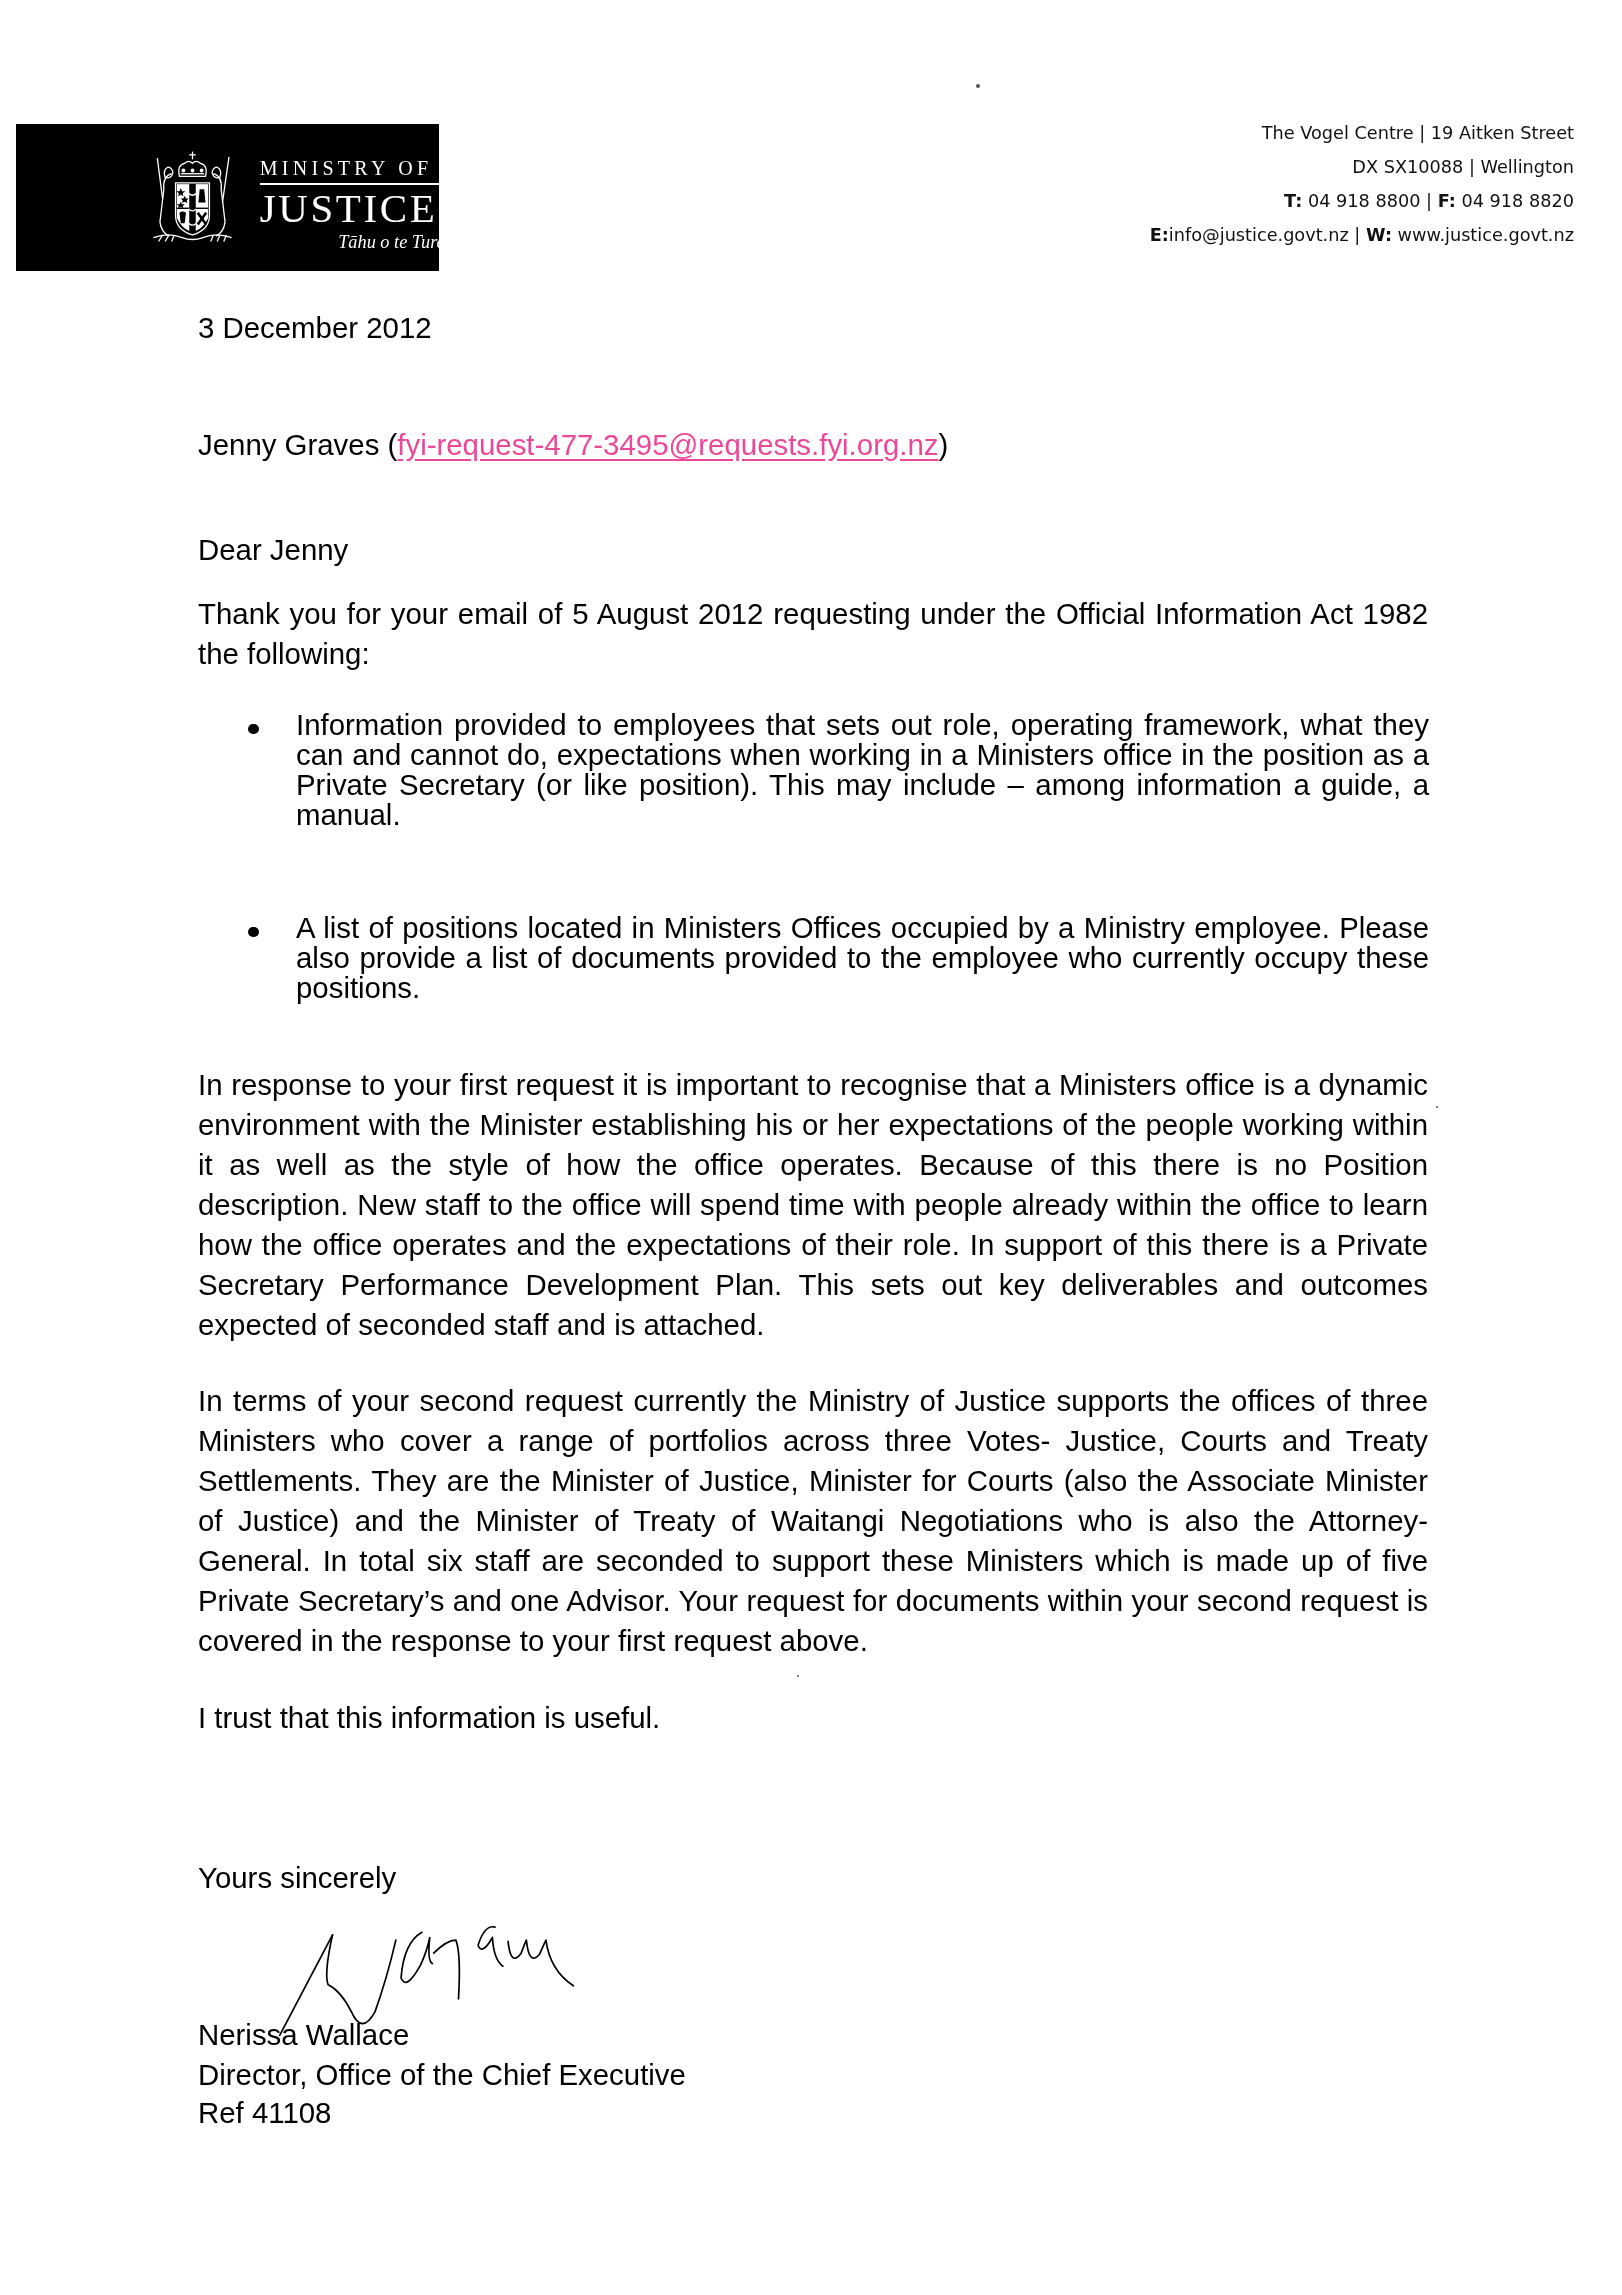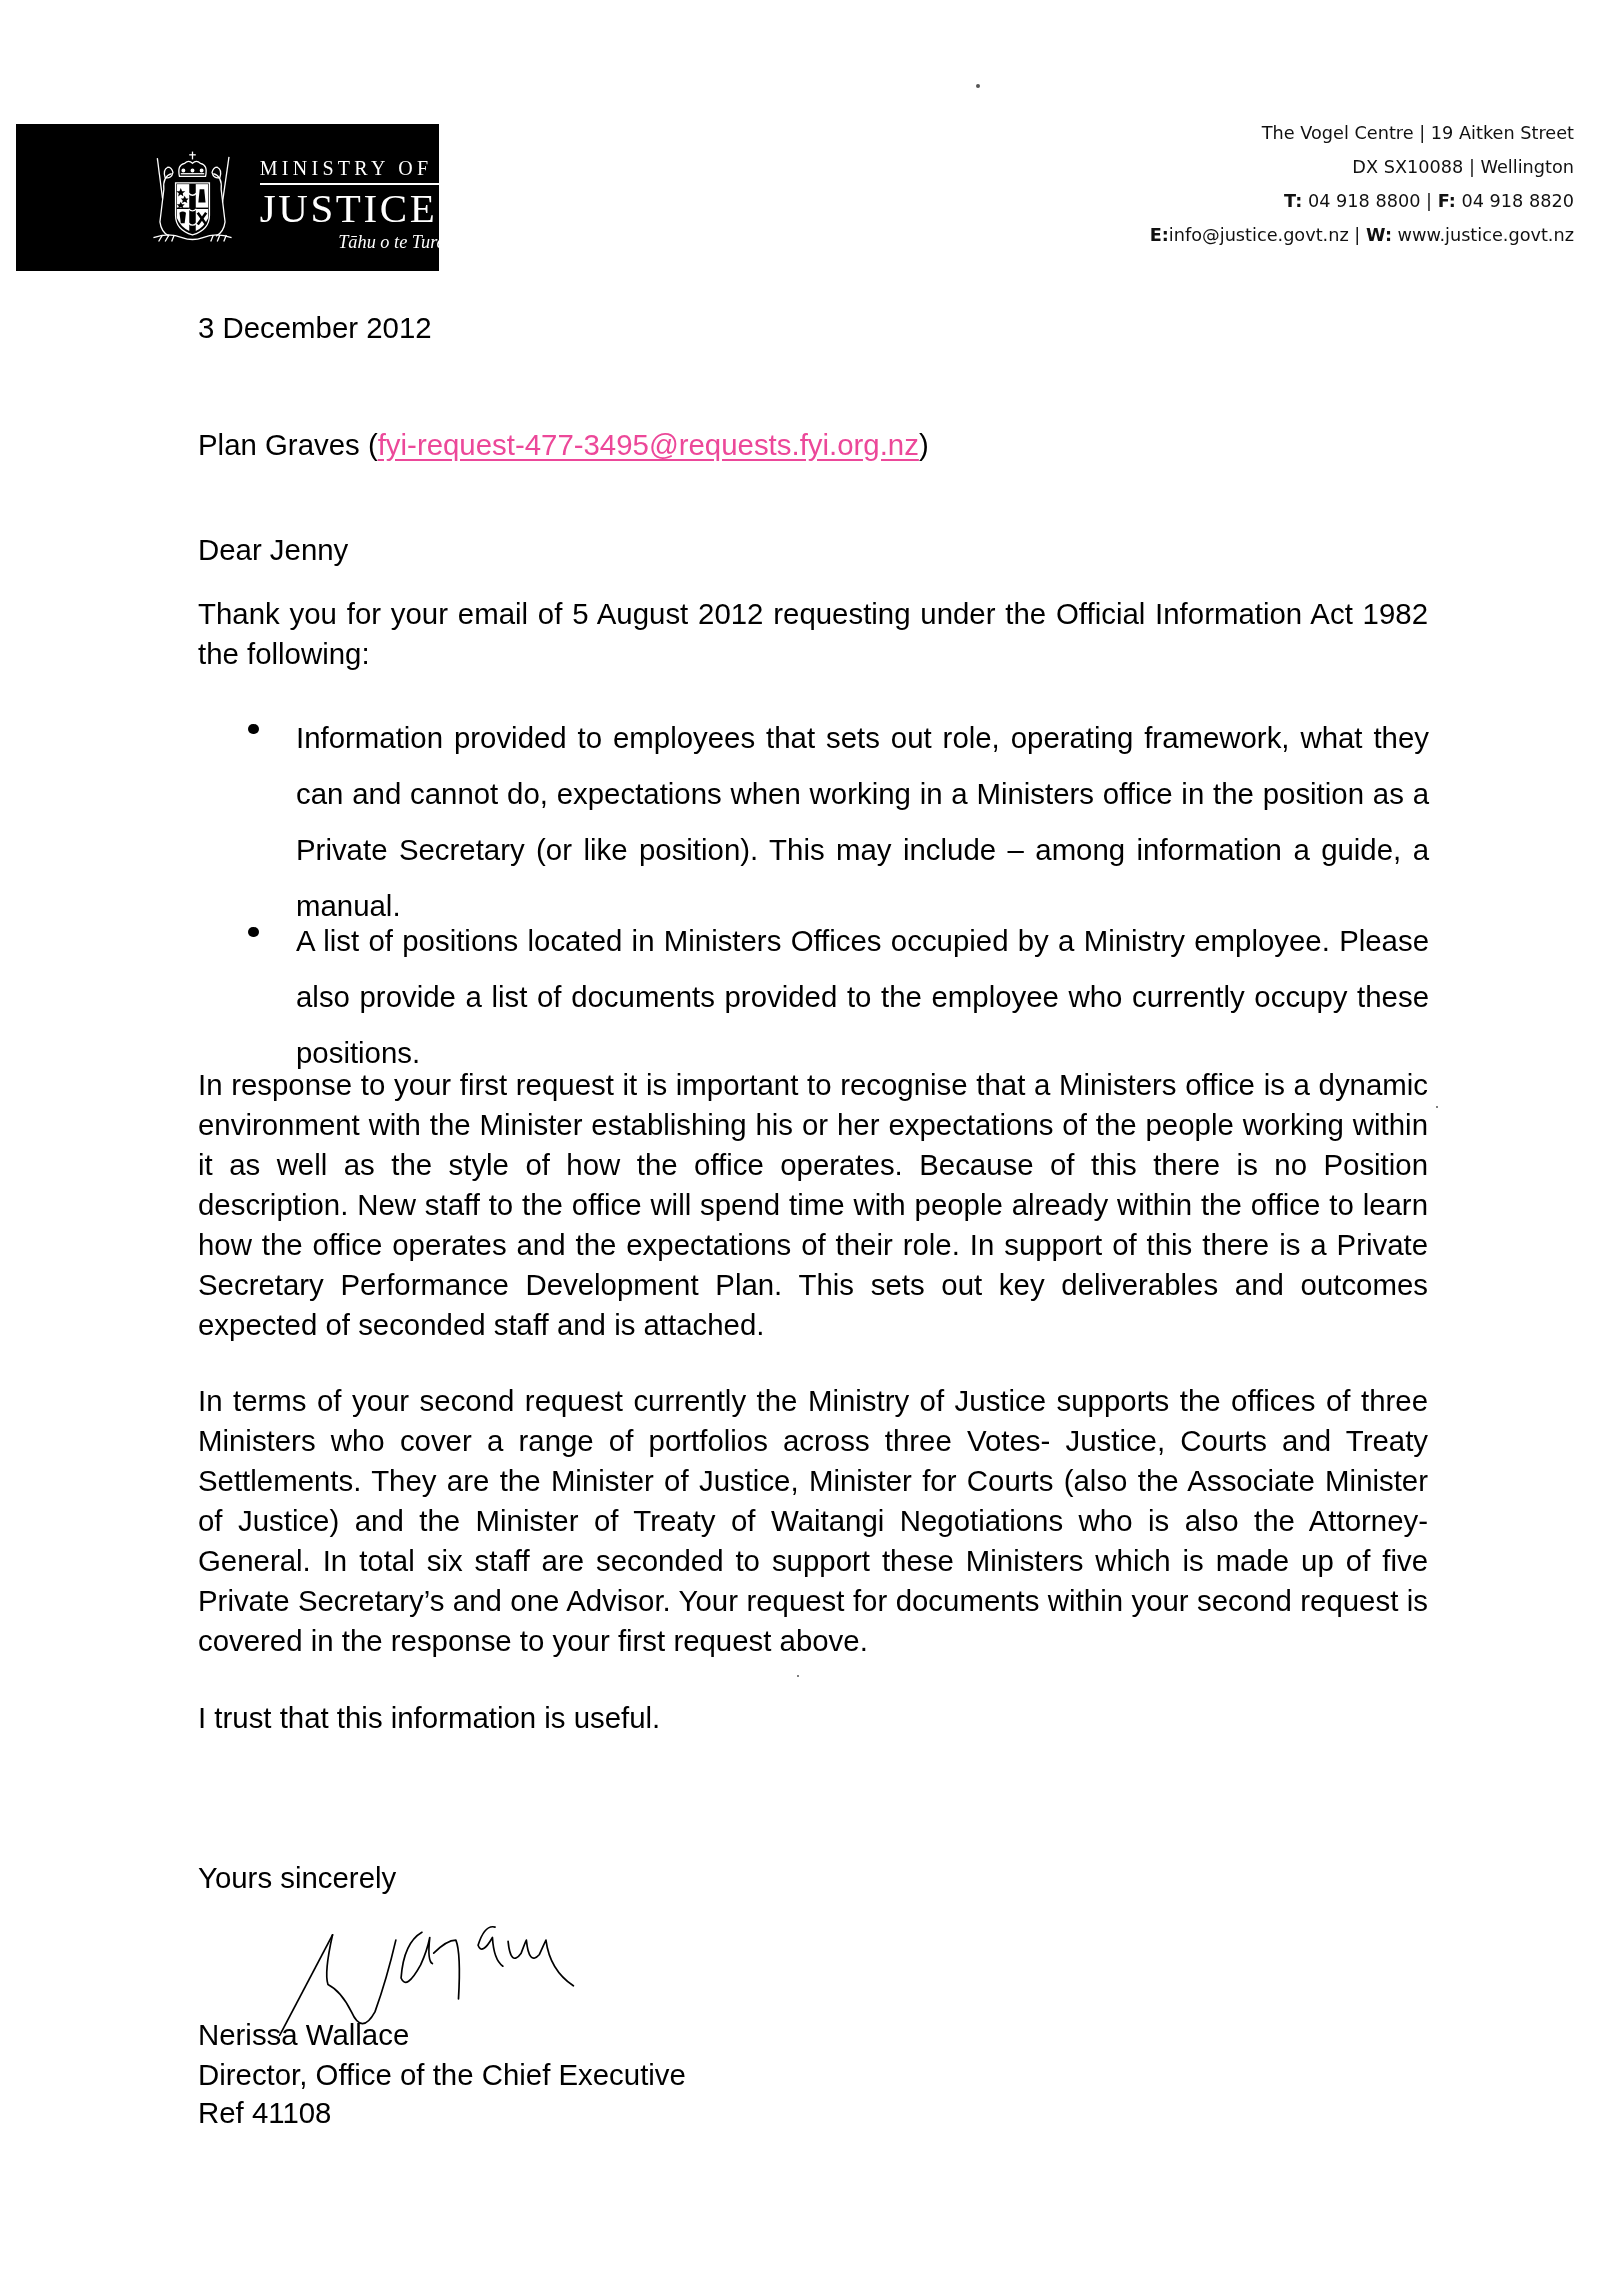--- a/index.html
+++ b/index.html
@@ -108,21 +108,21 @@
     width: 1230px;
     font-size: 29.4px;
     line-height: 40px;
     text-align: justify;
   }
   .bullet-item {
     position: absolute;
     left: 296px;
     width: 1133px;
     font-size: 29.4px;
-    line-height: 56px;
+    line-height: 30px;
     text-align: justify;
   }
   .bullet-dot {
     position: absolute;
     left: -48px;
     top: 13.7px;
     width: 10.5px;
     height: 10.5px;
     border-radius: 50%;
     background: #000000;
@@ -224,21 +224,21 @@
       <span class="lbl">E:</span><span>info@justice.govt.nz</span>
       <span>|</span>
       <span class="lbl">W:</span>
       <span>www.justice.govt.nz</span>
     </span>
   </div>
 
   <div class="line" style="top:308px;">3 December 2012</div>
 
   <div class="line" style="top:425px;">
-    <span>Plan Graves</span>
+    <span>Jenny Graves</span>
     <span>(</span><a class="email-link">fyi-request-477-3495@requests.fyi.org.nz</a><span>)</span>
   </div>
 
   <div class="line" style="top:530px;text-align:right;">Dear Jenny</div>
 
   <div class="para" style="top:594px;">Thank you for your email of 5 August 2012 requesting under the Official Information Act 1982 the following:</div>
 
   <div class="bullet-item" style="top:710px;">
     <span class="bullet-dot"></span>
     <span>Information provided to employees that sets out role, operating framework, what they can and cannot do, expectations when working in a Ministers office in the position as a Private Secretary (or like position). This may include – among information a guide, a manual.</span>

